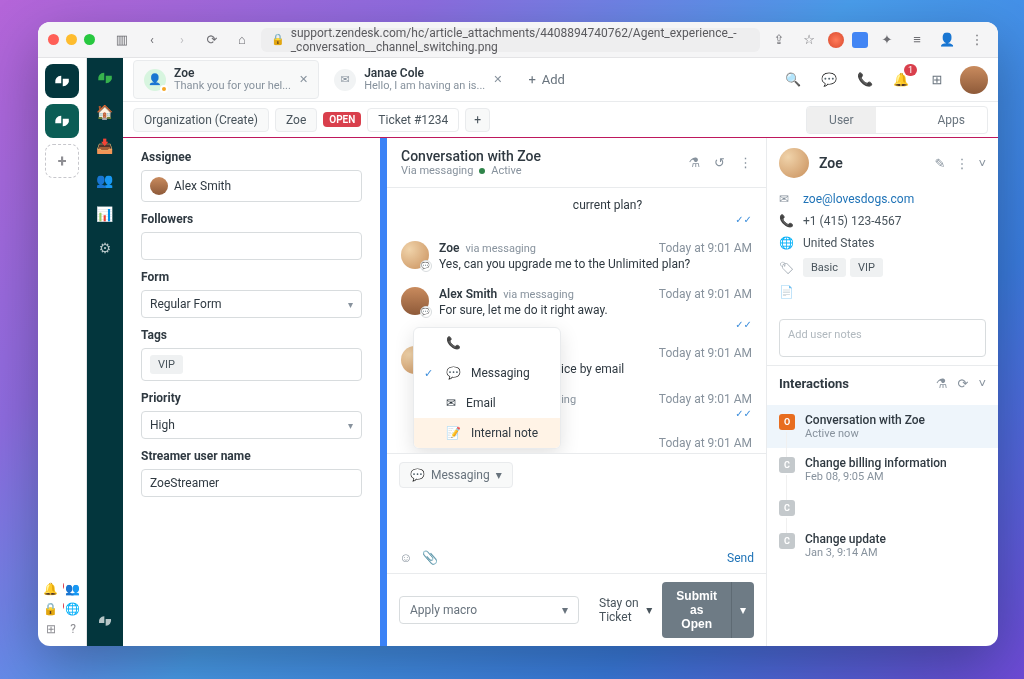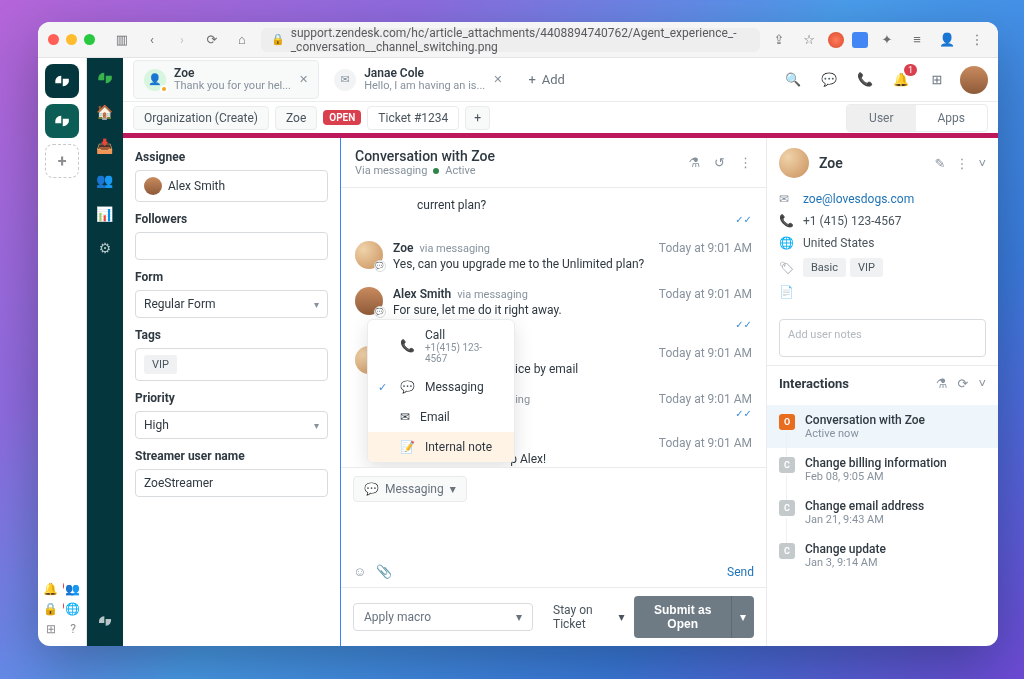--- a/index.html
+++ b/index.html
@@ -43,33 +43,33 @@
   .tab .close{color:#87929d;font-size:11px;margin-left:auto;}
   .tab.add-tab{min-width:auto;color:#68737d;gap:6px;}
   .tabbar-right{margin-left:auto;display:flex;align-items:center;gap:10px;}
   .pill{display:flex;align-items:center;gap:6px;background:#f1f3f4;border-radius:4px;padding:5px 10px;font-size:12px;color:#49545c;}
   .pill .badge{background:#d8dcde;color:#49545c;border-radius:9px;padding:0 6px;font-size:11px;}
   .ic-btn{width:26px;height:26px;display:flex;align-items:center;justify-content:center;color:#68737d;border-radius:4px;position:relative;}
   .ic-btn.active{color:#2f844a;}
   .notif-badge{position:absolute;top:-3px;right:-3px;background:#d93f4c;color:#fff;font-size:9px;border-radius:8px;padding:0 4px;line-height:12px;}
   .agent-av{width:28px;height:28px;border-radius:50%;background:linear-gradient(#c98b5e,#8e5a39);}
   
-  .crumbrow{height:36px;border-bottom:5px solid #be185d;display:flex;align-items:center;padding:0 10px;gap:6px;}
+  .crumbrow{height:36px;border-bottom:1px solid #be185d;display:flex;align-items:center;padding:0 10px;gap:6px;}
   .crumb{padding:4px 10px;background:#f8f9f9;border:1px solid #e9ebed;border-radius:4px;font-size:12px;color:#49545c;}
   .crumb.open{background:#d93f4c;color:#fff;border:none;font-weight:600;font-size:10px;padding:2px 6px;}
   .crumb.ticket{background:#fff;}
   .crumb.side{margin-left:6px;}
   .crumb.plus{padding:4px 8px;}
   .crumb-right{margin-left:auto;display:flex;}
-  .seg{display:flex;border:1px solid #e9ebed;border-radius:4px;overflow:hidden;}
+  .seg{display:flex;border:1px solid #e9ebed;border-radius:4px;overflow:hidden;gap:40px;}
   .seg div{padding:6px 22px;font-size:12px;color:#68737d;}
   .seg div.active{background:#efefef;}
   
   .panels{flex:1;display:flex;overflow:hidden;}
-  .left-panel{width:218px;border-right:1px solid #3b82f6;padding:12px 12px;overflow:auto;}
+  .left-panel{width:264px;border-right:7px solid #3b82f6;padding:12px 18px;overflow:auto;}
   .field-label{font-size:12px;font-weight:700;color:#2f3941;margin:10px 0 6px;}
   .field-label:first-child{margin-top:0;}
   .select,.input{width:100%;border:1px solid #d8dcde;border-radius:4px;padding:6px 8px;font-size:12px;display:flex;align-items:center;gap:6px;color:#2f3941;background:#fff;}
   .select{justify-content:space-between;}
   .select .chev{color:#87929d;font-size:10px;}
   .assignee-av{width:18px;height:18px;border-radius:50%;background:linear-gradient(#c98b5e,#8e5a39);}
   .tag-chip{display:inline-block;background:#eff1f2;border-radius:3px;padding:3px 8px;font-size:11px;color:#49545c;}
   
   .center-panel{flex:1;display:flex;flex-direction:column;overflow:hidden;}
   .conv-header{padding:10px 14px;border-bottom:1px solid #e9ebed;display:flex;align-items:center;}
@@ -302,21 +302,21 @@
               <div class="tools">
                 <span>⚗</span>
                 <span>↺</span>
                 <span>⋮</span>
               </div>
             </div>
             <div class="messages">
               <div class="msg" style="padding-top:0">
                   <div class="av"></div>
                   <div class="body">
-                    <div class="text" style="text-align:left;margin-left:24px">current plan?</div>
+                    <div class="text" style="text-align:center;margin-left:24px">current plan?</div>
                     <div class="checks">✓✓</div>
                   </div>
                 </div>
               <div class="msg">
                 <div class="av av-zoe">
                     <span class="mini">💬</span>
                   </div>
                 <div class="body">
                     <div class="meta">
                       <span class="name">Zoe</span>
@@ -370,24 +370,20 @@
                       <span class="ts">Today at 9:01 AM</span>
                     </div>
                     <div class="text" style="margin-left:108px">elp Alex!</div>
                   </div>
               </div>
 
               <div class="channel-pop">
                 <div class="row">
                     <span class="chk"></span>
                     <span>📞</span>
-                    <span>
-                      <div>Call</div>
-                      <div class="sub">+1(415) 123-4567</div>
-                    </span>
                   </div>
                 <div class="row">
                     <span class="chk">✓</span>
                     <span>💬</span>
                     <span>Messaging</span>
                   </div>
                 <div class="row">
                     <span class="chk"></span>
                     <span>✉</span>
                     <span>Email</span>
@@ -484,24 +480,20 @@
                 </div>
               <div class="inter-item">
                   <div class="dot dot-c">C</div>
                   <div class="txt">
                     <div class="t1">Change billing information</div>
                     <div class="t2">Feb 08, 9:05 AM</div>
                   </div>
                 </div>
               <div class="inter-item">
                   <div class="dot dot-c">C</div>
-                  <div class="txt">
-                    <div class="t1">Change email address</div>
-                    <div class="t2">Jan 21, 9:43 AM</div>
-                  </div>
                 </div>
               <div class="inter-item">
                   <div class="dot dot-c">C</div>
                   <div class="txt">
                     <div class="t1">Change update</div>
                     <div class="t2">Jan 3, 9:14 AM</div>
                   </div>
                 </div>
             </div>
           </div>

